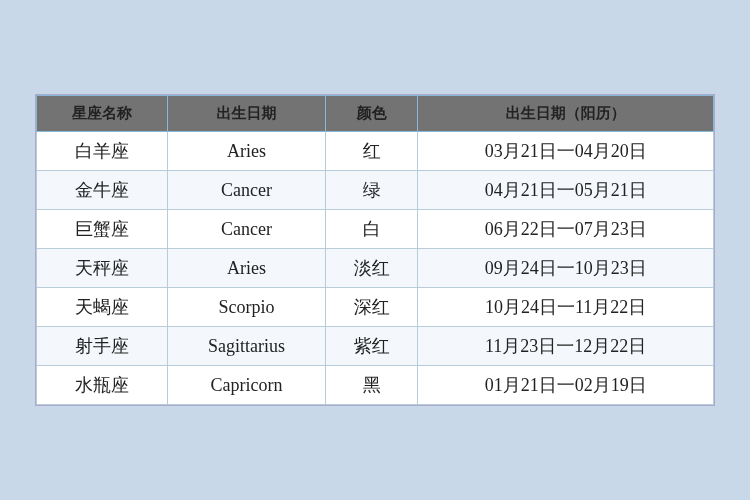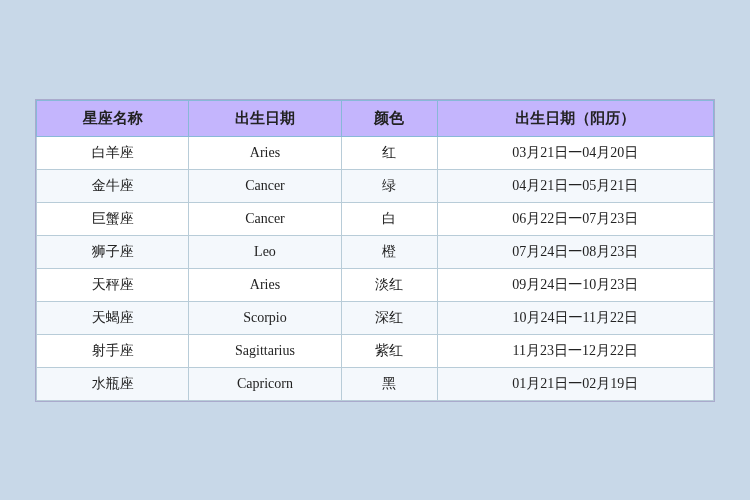--- a/index.html
+++ b/index.html
@@ -15,32 +15,32 @@
     .table-container {
       background: #fff;
       border: 1px solid #aac;
       width: 680px;
     }
     table {
       width: 100%;
       border-collapse: collapse;
     }
     thead tr th {
-      background: #c4b5fd;
+      background: #737373;
       border: 1px solid #88b8d8;
       padding: 8px 10px;
       font-size: 15px;
       font-weight: bold;
       text-align: center;
       color: #222;
     }
     tbody tr td {
       border: 1px solid #b8ccd8;
       padding: 7px 10px;
-      font-size: 14px;
+      font-size: 18px;
       text-align: center;
       color: #222;
       background: #fff;
     }
     tbody tr:nth-child(even) td {
       background: #f4f8fc;
     }
   </style>
 </head>
 <body>
@@ -68,26 +68,20 @@
           <td>绿</td>
           <td>04月21日一05月21日</td>
         </tr>
         <tr>
           <td>巨蟹座</td>
           <td>Cancer</td>
           <td>白</td>
           <td>06月22日一07月23日</td>
         </tr>
         <tr>
-          <td>狮子座</td>
-          <td>Leo</td>
-          <td>橙</td>
-          <td>07月24日一08月23日</td>
-        </tr>
-        <tr>
           <td>天秤座</td>
           <td>Aries</td>
           <td>淡红</td>
           <td>09月24日一10月23日</td>
         </tr>
         <tr>
           <td>天蝎座</td>
           <td>Scorpio</td>
           <td>深红</td>
           <td>10月24日一11月22日</td>

